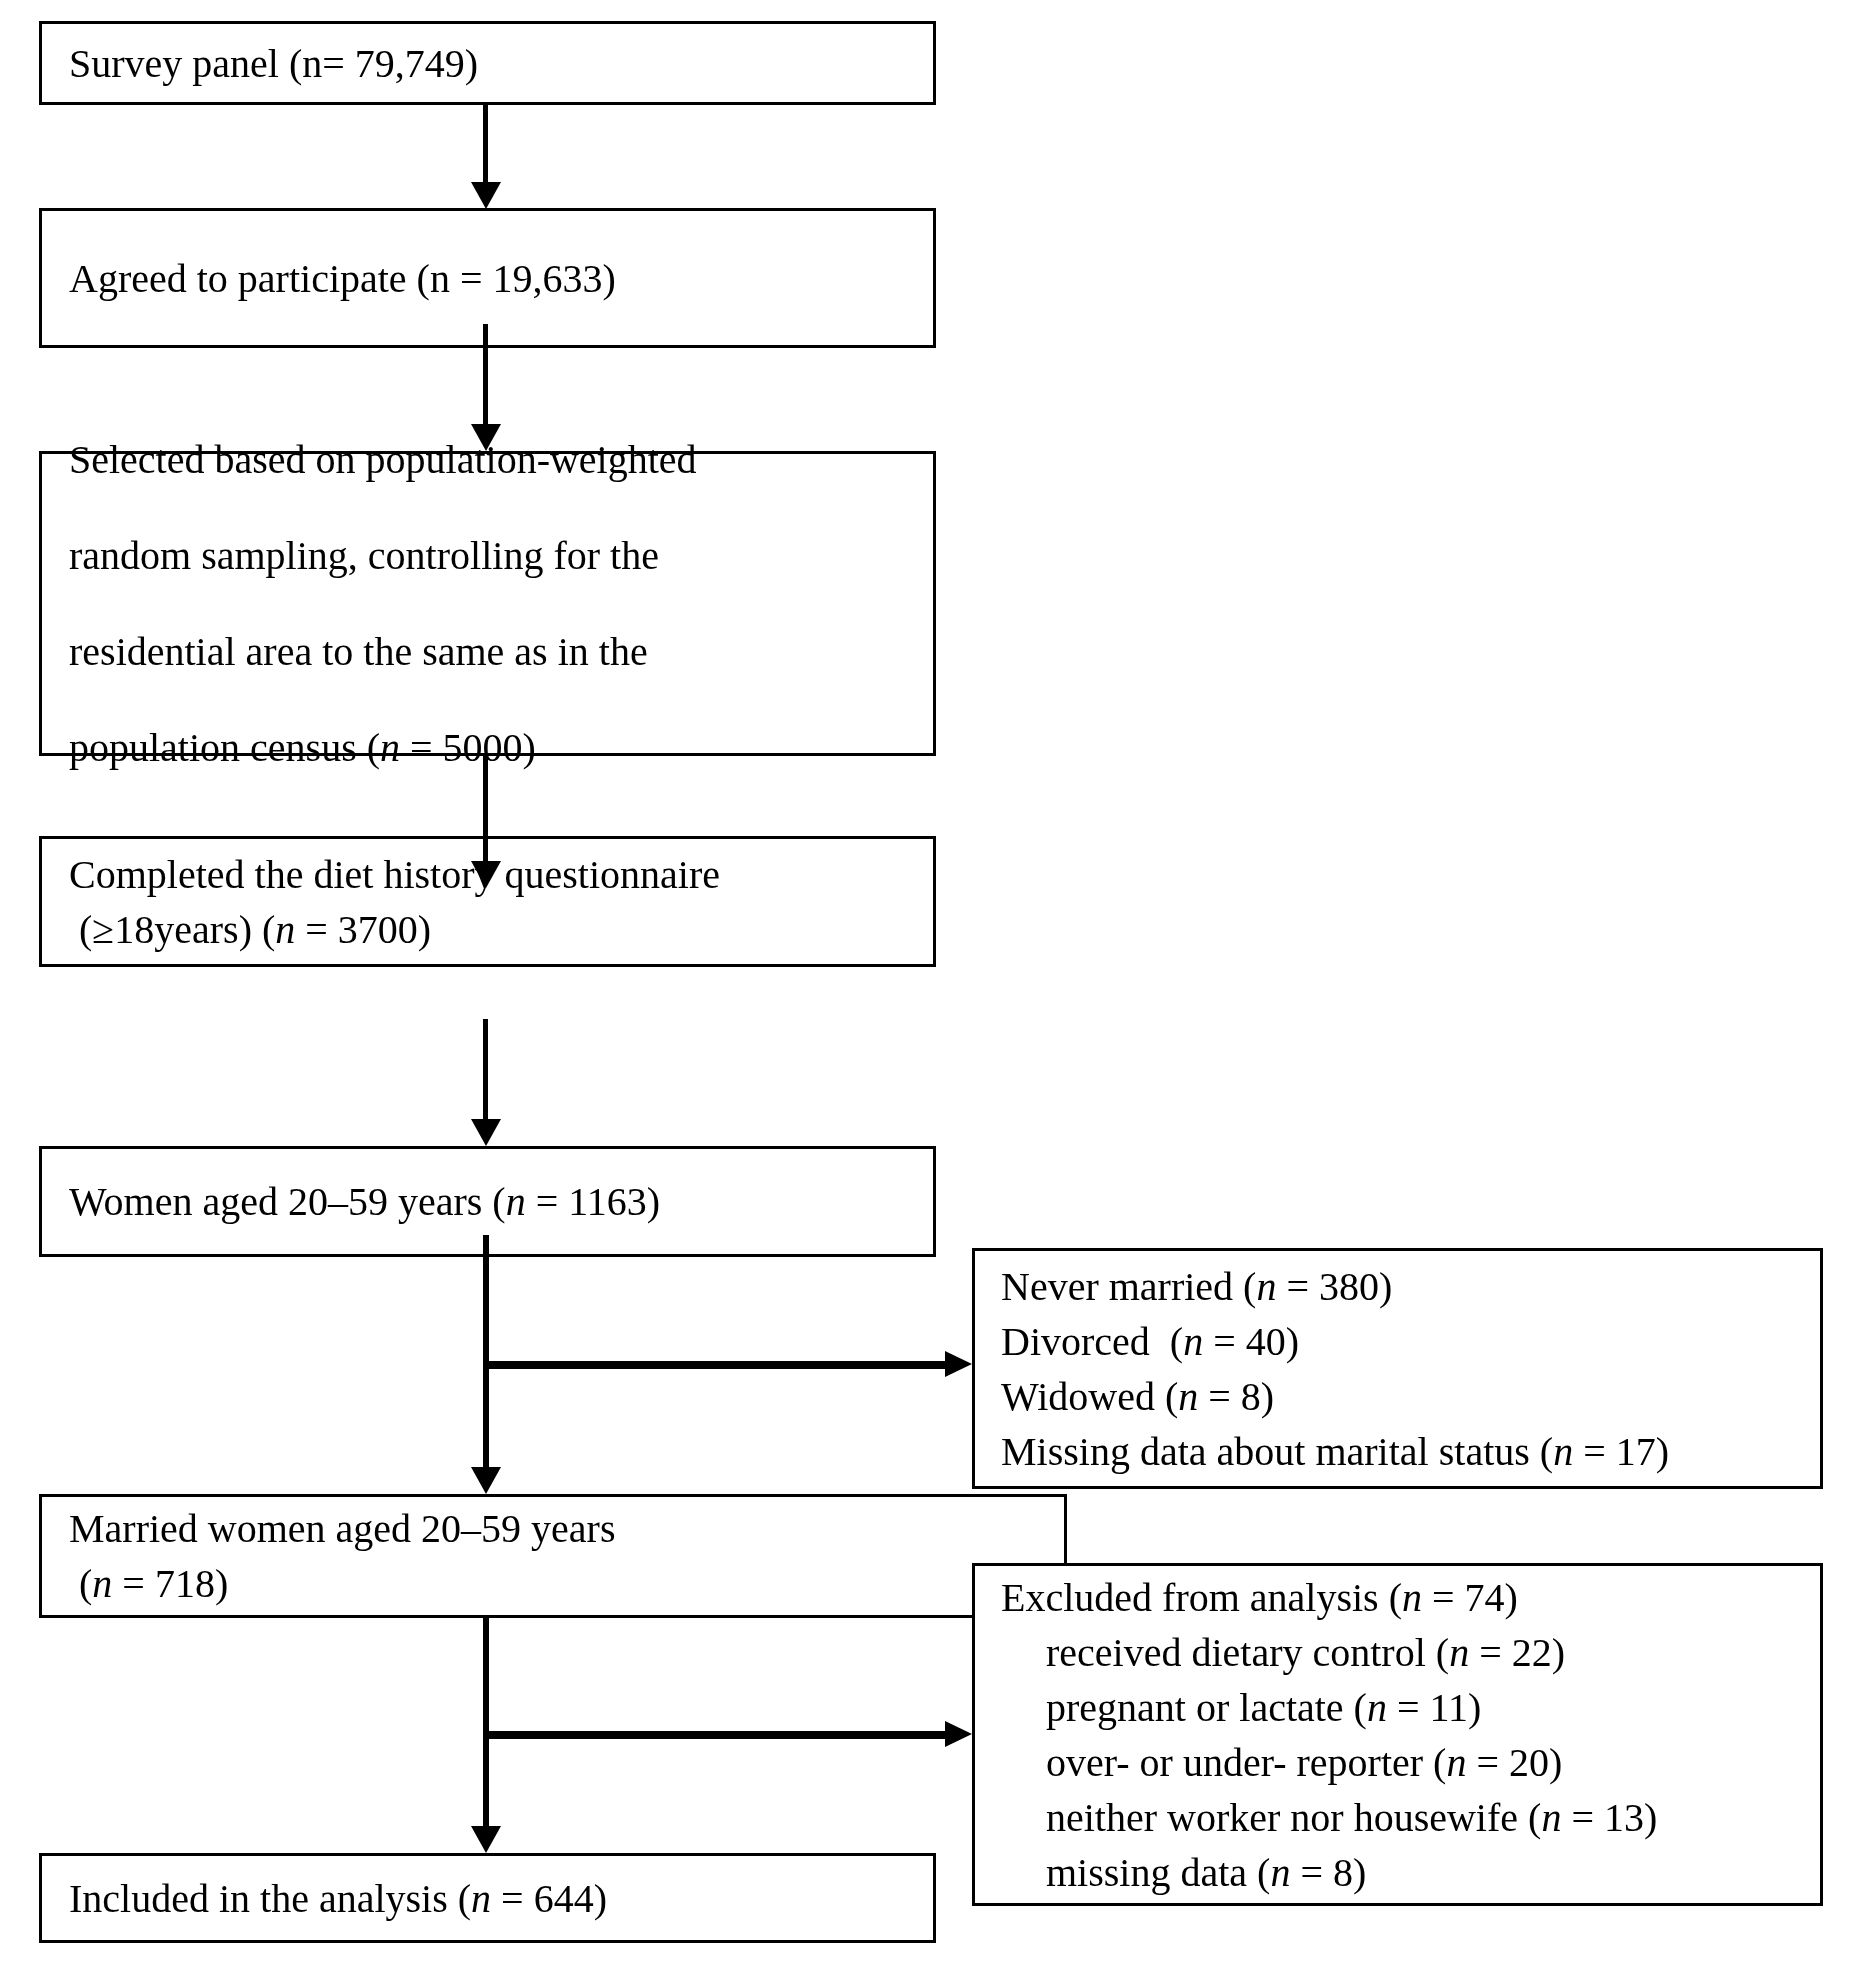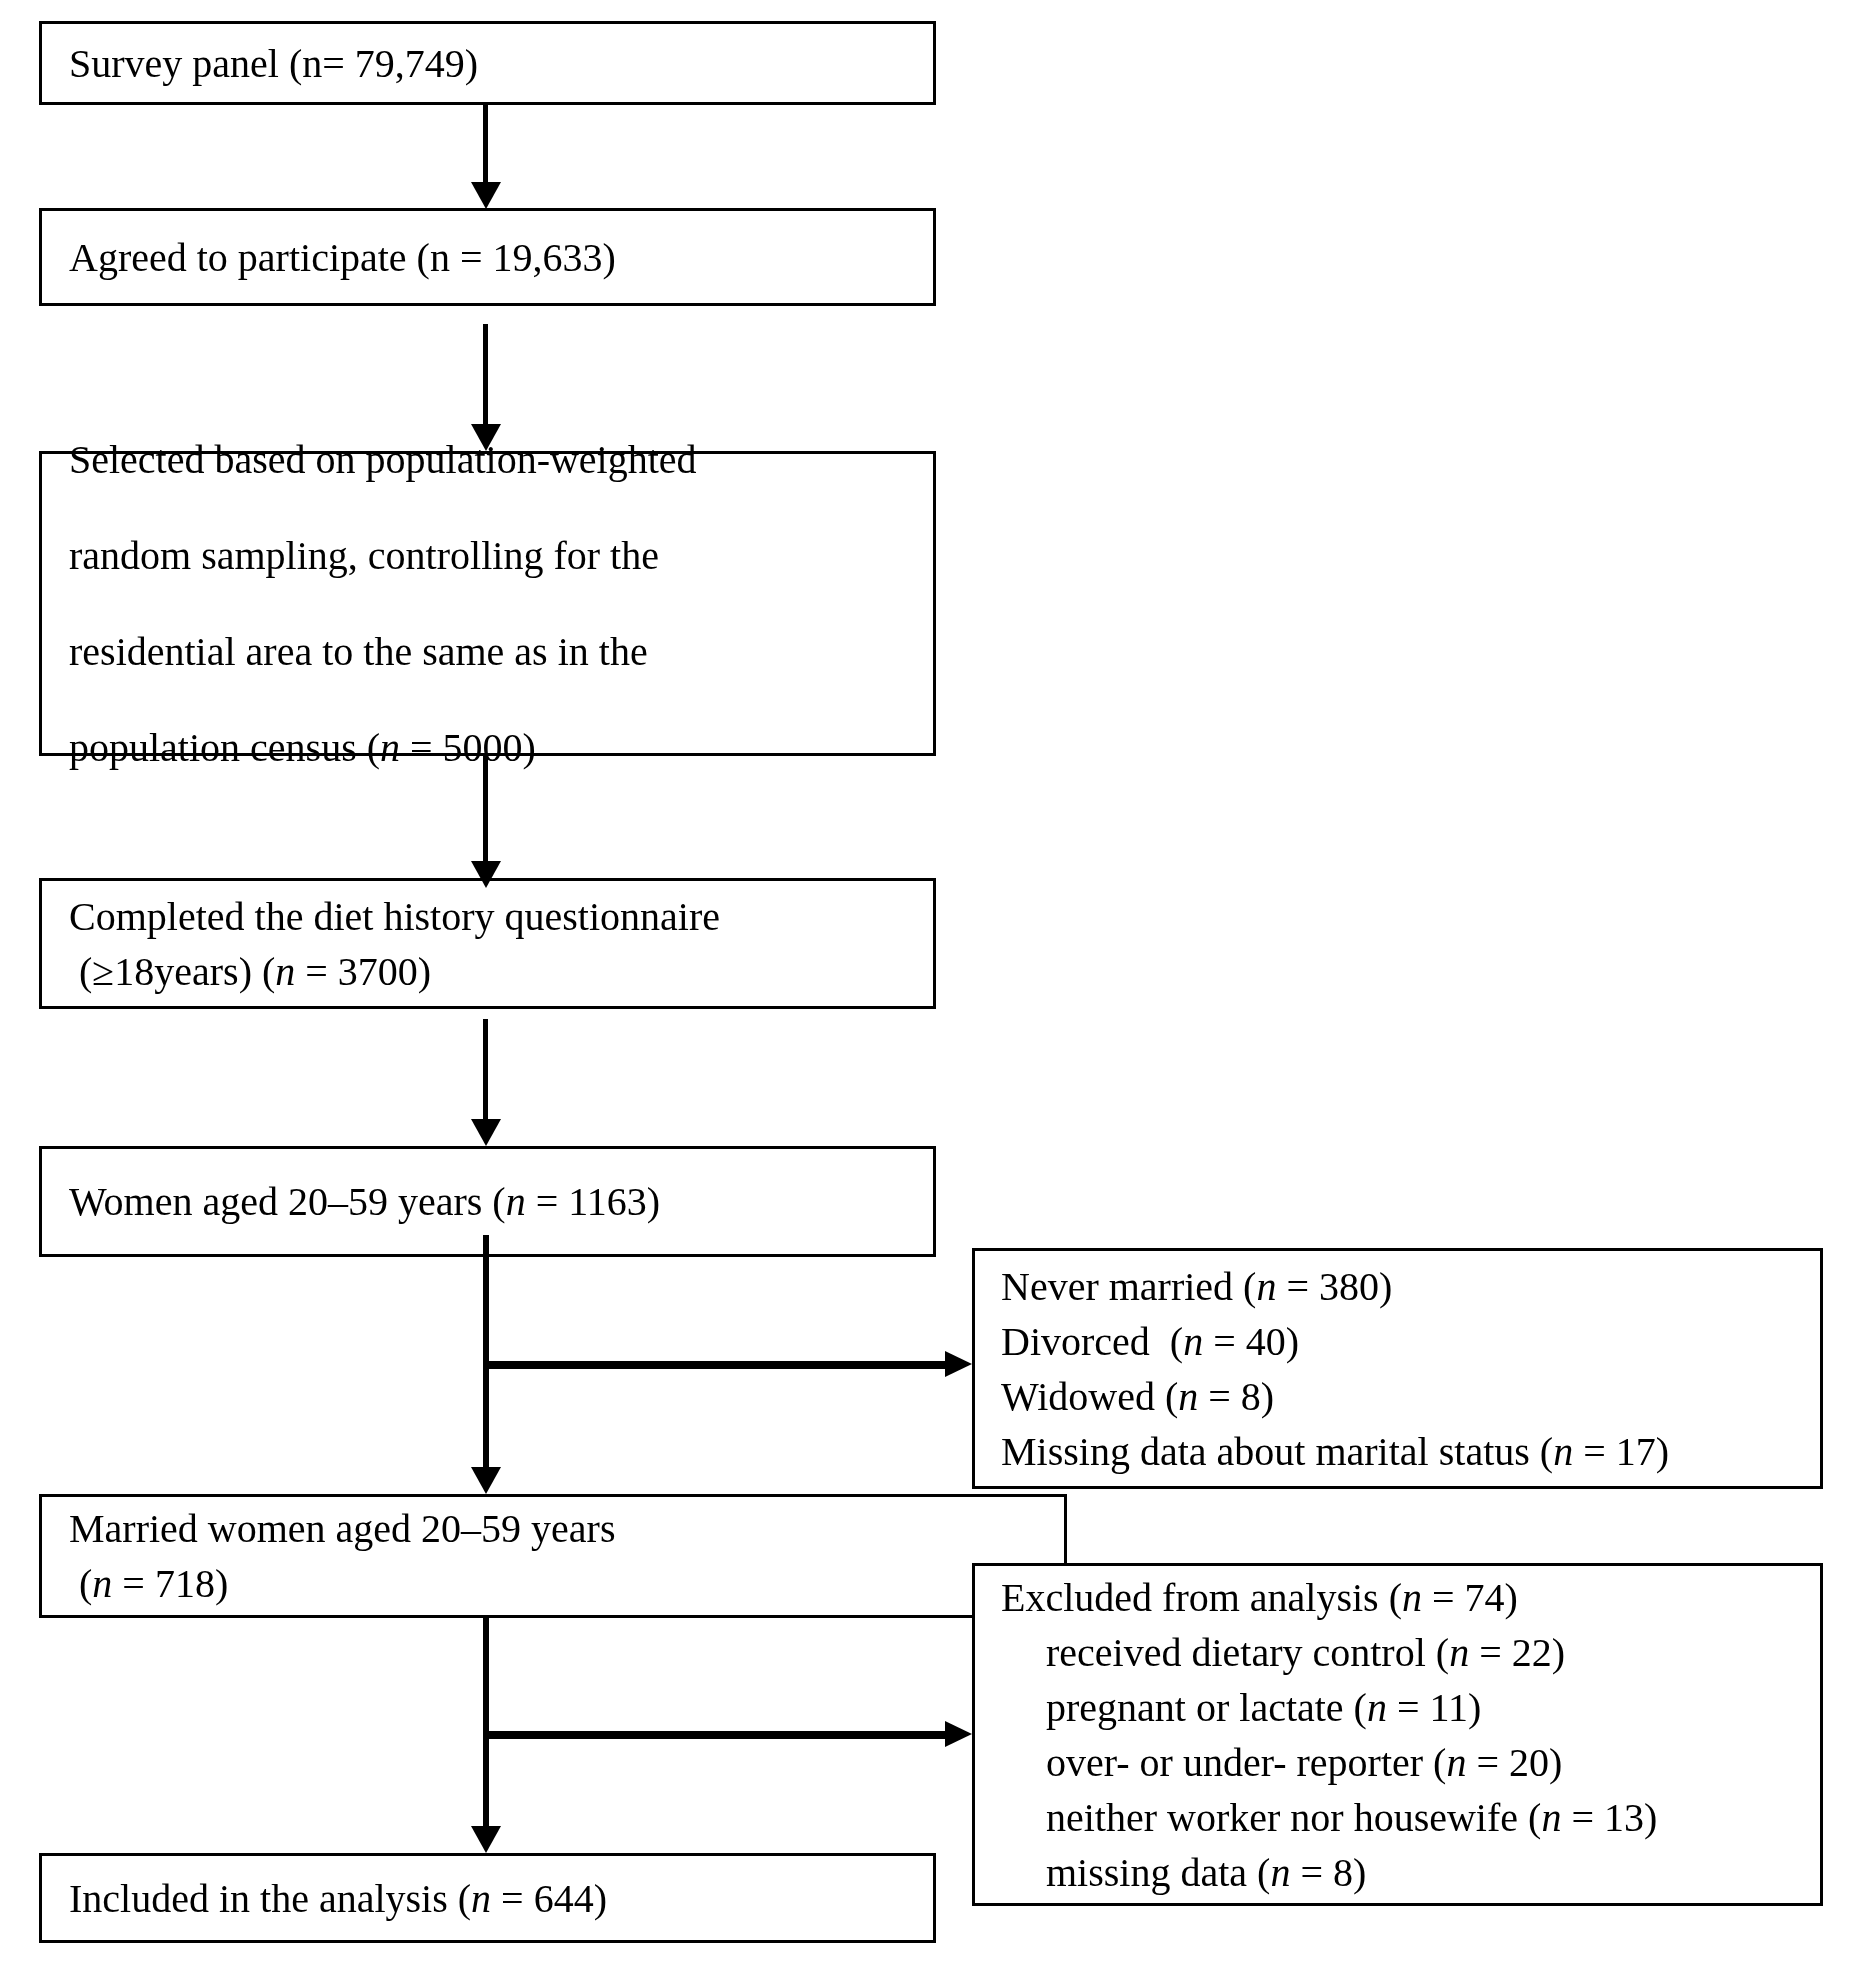--- a/index.html
+++ b/index.html
@@ -23,23 +23,23 @@
     flex-direction:column;
     justify-content:center;
   }
   .box .line{ white-space:pre-wrap; }
   .padL .line{ padding-left:27px; padding-right:0; }
   .padR .line{ padding-left:26px; padding-right:16px; }
   .line.indent{ padding-left:71px; }
 
   
   .bx-survey    { left:39px;  top:21px;   width:897px; height:84px; }
-  .bx-agreed    { left:39px;  top:208px;  width:897px; height:98px; }
+  .bx-agreed    { left:39px;  top:208px;  width:897px; height:140px; }
   .bx-selected  { left:39px;  top:451px;  width:897px; height:305px;gap:41px; }
-  .bx-completed { left:39px;  top:878px; width:897px; height:131px; }
+  .bx-completed { left:39px;  top:836px; width:897px; height:131px; }
   .bx-women     { left:39px;  top:1146px; width:897px; height:111px; }
   .bx-married   { left:39px;  top:1494px; width:1028px; height:124px; }
   .bx-included  { left:39px;  top:1853px; width:897px; height:90px; }
   
   .bx-marital   { left:972px; top:1248px; width:851px; height:241px; }
   .bx-analysis  { left:972px; top:1563px; width:851px; height:343px; }
 
   
   .vshaft{ position:absolute; width:5.2px; background:#000; }
   .vshaft.thick{ width:6.4px; }

